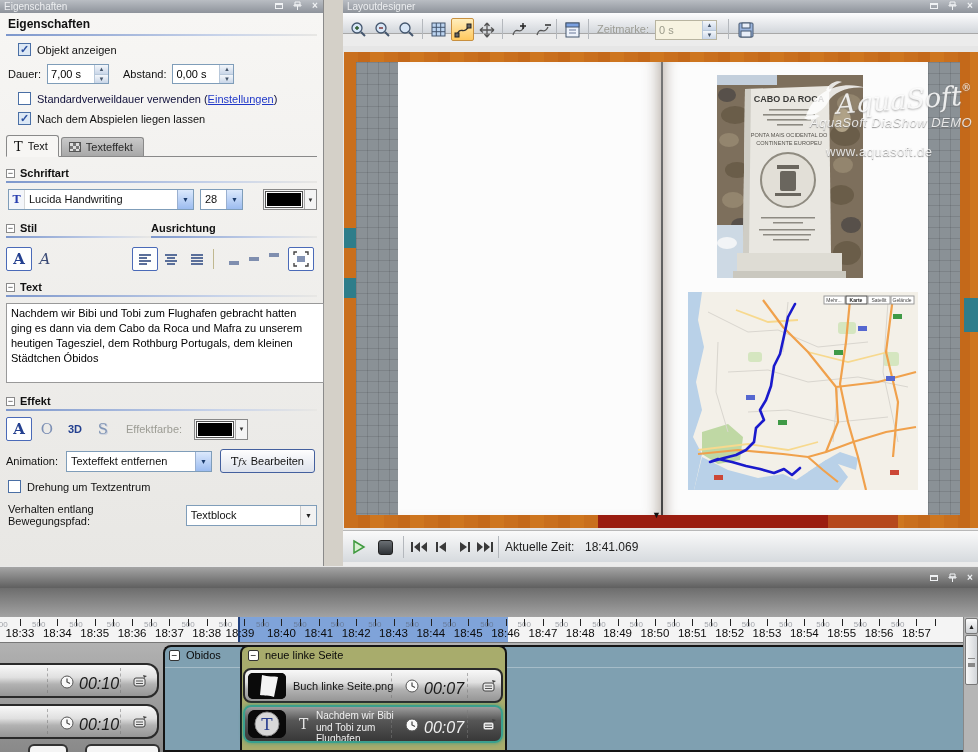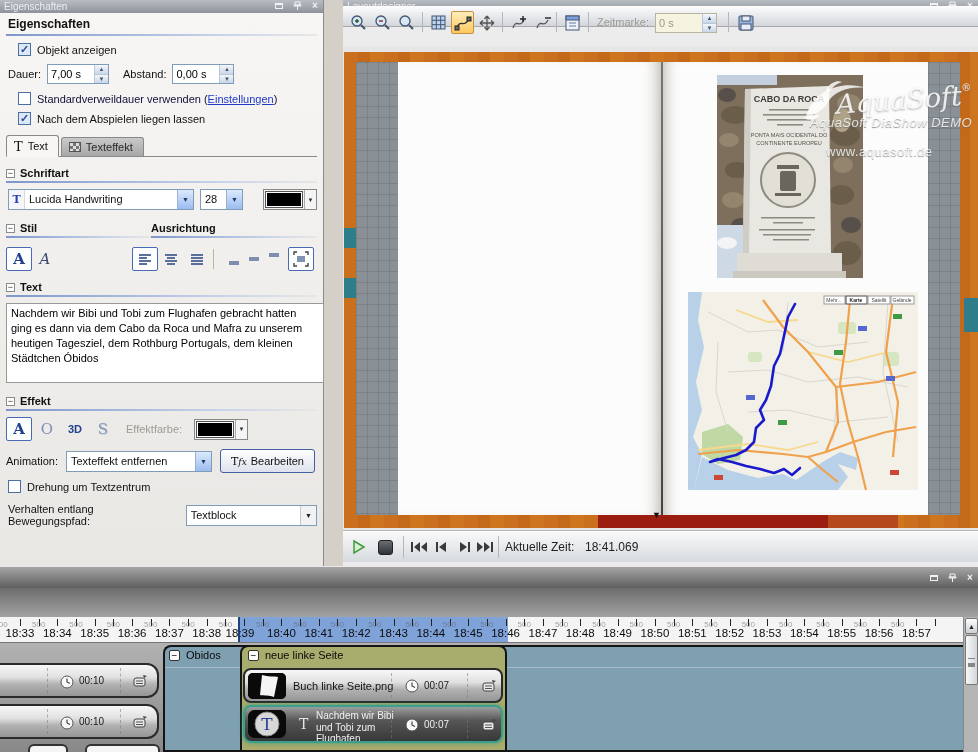--- a/index.html
+++ b/index.html
@@ -73,21 +73,21 @@
   .fx-s { font-family:"DejaVu Serif",serif; font-size:15px; color:#8095b5; text-shadow:1px 1px 0 #c8cede; }
 
   textarea.textbox { width:318px; height:80px; border:1px solid #999; background:#fff; resize:none;
     font:11px "Liberation Sans",sans-serif; padding:2px 4px; line-height:15px; }
 
   .pushbtn { display:inline-flex; align-items:center; gap:4px; height:24px; padding:0 10px;
     border:1px solid #44609e; border-radius:3px; background:linear-gradient(#fefefe,#dde2ec); font-size:11px; }
 
   
   #right-panel { left:343px; top:0; width:635px; height:566px; background:#ececec; }
-  #ld-toolbar { position:absolute; top:6px; left:0; right:0; height:21px;
+  #ld-toolbar { position:absolute; top:13px; left:0; right:0; height:21px;
     background:linear-gradient(#fdfdfe,#d2d6db); border-bottom:1px solid #a8a8a8; }
   .tbtn { position:absolute; top:5px; width:23px; height:23px; border:1px solid transparent; border-radius:2px;
     display:flex; align-items:center; justify-content:center; }
   .tbtn.sel { border:1px solid #c89040; background:linear-gradient(#ffeebc,#ffc85e); }
   .tsep { position:absolute; top:6px; width:1px; height:20px; background:#b4b8bd; }
   #zeit-label { position:absolute; top:10px; }
   #zeit-spin { position:absolute; top:7px; }
   #zeit-spin .spin-wrap { border-color:#b8b4a0; background:#f7f3e1; }
   #zeit-spin input { background:#f7f3e1; color:#9a9a8a; width:46px; }
 
@@ -131,21 +131,21 @@
   #ruler-selection { position:absolute; left:238px; width:270px; top:0; height:26px; background:#7fa3d9; border-left:2px solid #20407e; }
   .tick { position:absolute; top:2px; width:1px; height:7px; background:#222; }
   .tick-label { position:absolute; top:10px; width:40px; margin-left:-20px; text-align:center; font-size:11.5px; color:#0c0c0c; }
   .tick-sub { position:absolute; top:3px; width:24px; margin-left:-12px; text-align:center; font-size:8px; color:rgba(90,95,105,.55); }
   #tracks { position:absolute; top:77px; left:0; width:963px; height:109px; background:linear-gradient(#b2b2b2,#898989); overflow:hidden; }
 
   .titem { position:absolute; border:2px solid #2a2a2a;
     background:linear-gradient(#f8f8f8,#e0e0e0 40%,#b2b2b2 62%,#969696); }
   .titem.leftcut { border-radius:0 12px 12px 0; border-left:none; }
   .dashsep { position:absolute; top:3px; bottom:3px; width:0; border-left:1px dashed rgba(120,120,120,.55); }
-  .dur { position:absolute; font-size:10px; color:#1a1a1a; }
+  .dur { position:absolute; font-size:16px; color:#1a1a1a;font-style:italic; }
   .group { position:absolute; border:2px solid #141414; }
   .ghead { position:absolute; left:4px; top:2px; display:flex; gap:6px; align-items:center; font-size:11px; color:#0a0a0a; }
   .gminus { width:11px; height:11px; border:1px solid #333; background:#fff; border-radius:2px; font-size:10px;
     line-height:9px; text-align:center; }
   #grp-obidos { left:163px; top:2px; width:800px; height:107px; background:#7fa0b1; border-right:none; border-radius:8px 0 0 0; }
   #grp-neue { left:240px; top:2px; width:267px; height:107px; background:#a8ac6c; border-radius:8px 8px 0 0; }
   .thumb { position:absolute; background:#0a0a0a; border-radius:5px; overflow:hidden; }
   #item-text { background:linear-gradient(#9e9e9e,#565656 40%,#383838); border:2px solid #3aa08e; box-shadow:0 0 4px rgba(40,150,130,.8); }
   #item-text .dur, #item-text .item-label { color:#f0f0f0; }
   .item-label { position:absolute; font-size:11px; color:#141414; white-space:nowrap; }

